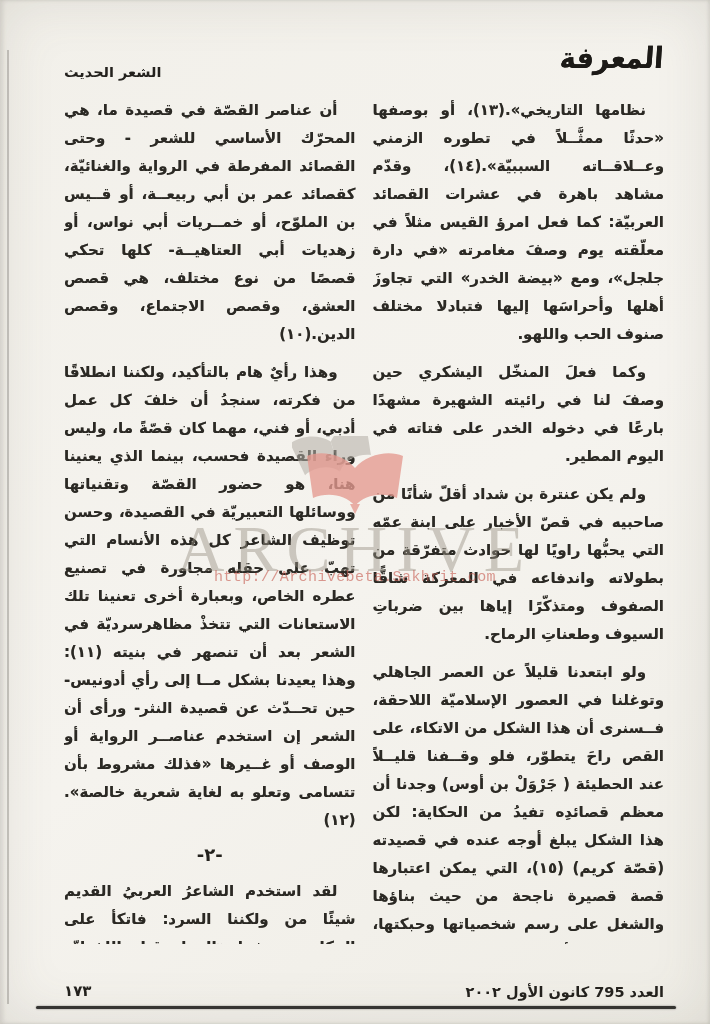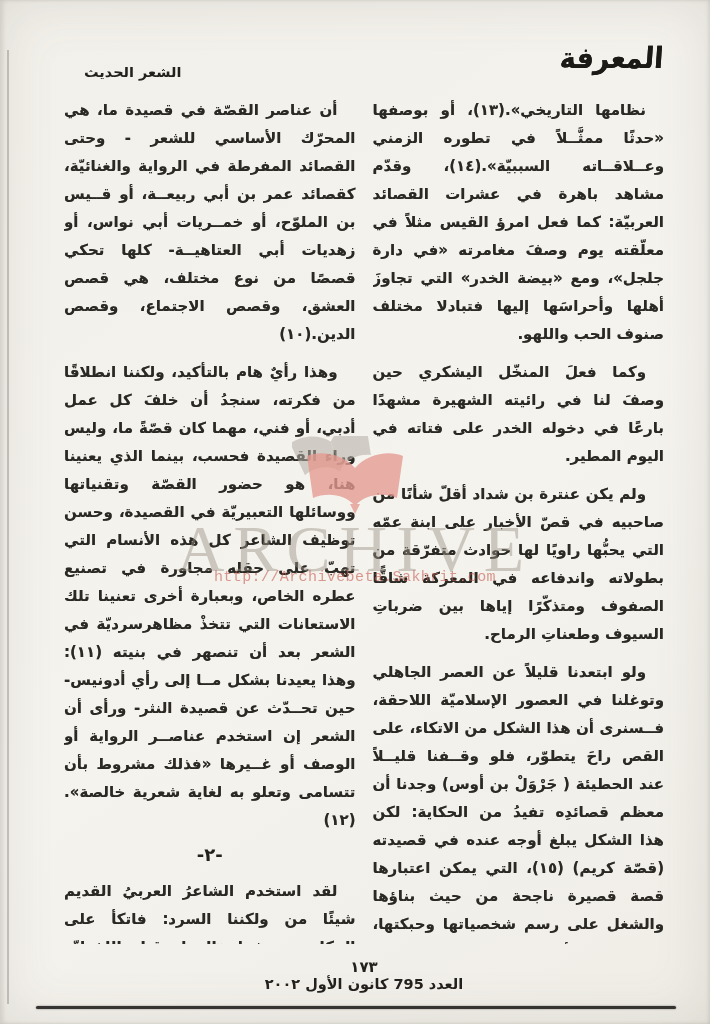--- a/index.html
+++ b/index.html
@@ -16,21 +16,20 @@
   
   .header{
     position:absolute;top:42px;left:64px;right:46px;
     display:flex;justify-content:space-between;align-items:flex-start;
     direction:ltr;
   }
   .section-title{
     font-size:14.5px;font-weight:bold;color:#23211d;
     margin-top:22px;letter-spacing:.2px;
     transform:scaleY(.95);
-    margin-left:20px;
   }
   .magazine-logo{
     font-size:27px;font-weight:bold;color:#1c1a17;
     transform:skewX(-4deg) scaleY(1.08);
     letter-spacing:1px;
     text-shadow:0 0 .6px #1c1a17;
   }
   
   .content{
     position:absolute;top:96px;left:64px;right:46px;height:848px;
@@ -64,24 +63,23 @@
     color:rgba(152,145,134,.46);
   }
   .arch-url{
     margin-top:-13px;
     font-family:Liberation Mono, monospace;
     font-size:15px;letter-spacing:.4px;
     color:rgba(199,92,80,.62);
   }
   
   .footer{
-    position:absolute;left:64px;right:46px;bottom:32px;
-    display:flex;justify-content:space-between;align-items:center;
+    position:absolute;left:64px;right:46px;bottom:24px;
+    display:flex;justify-content:space-between;align-items:flex-end;
     direction:ltr;
-    flex-direction:column;
   }
   .page-number{font-size:15px;font-weight:bold;color:#23211d;}
   .issue-info{font-size:14.5px;font-weight:bold;color:#23211d;direction:rtl;}
   
   .scan-line-bottom{
     position:absolute;left:36px;right:34px;bottom:15px;height:3px;
     background:#1d1c1a;border-radius:2px;opacity:.88;
     box-shadow:0 0 2px rgba(0,0,0,.5);
   }
   .scan-edge-left{

